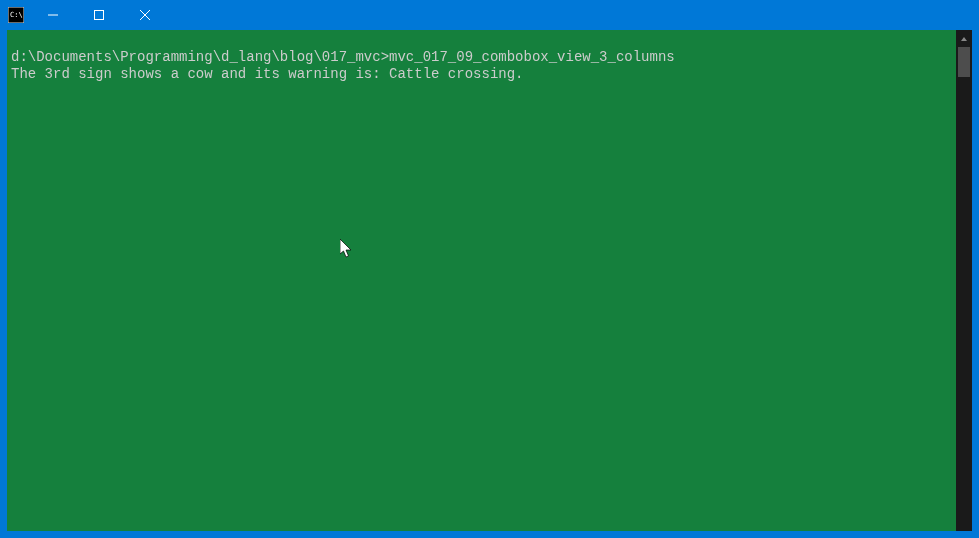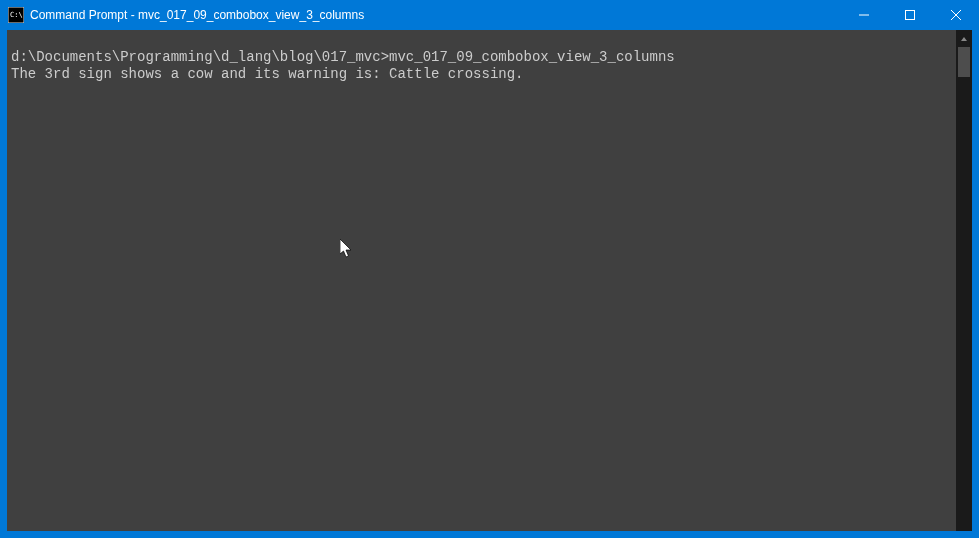--- a/index.html
+++ b/index.html
@@ -67,21 +67,21 @@
       padding: 0 7px 7px 7px;
       display: flex;
     }
     .console-container {
       flex: 1;
       display: flex;
       background: #000000;
     }
     .console {
       flex: 1;
-      background: #404040;
+      background: #15803d;
       color: #cccccc;
       font-family: Consolas, "Courier New", monospace;
       font-size: 14px;
       line-height: 17px;
       padding: 2px 0 0 4px;
       white-space: pre;
       overflow: hidden;
       position: relative;
     }
     .console-line {
@@ -125,21 +125,20 @@
 
 <div class="window">
 
   <div class="titlebar">
     <span class="titlebar-icon">
       <svg viewBox="0 0 16 16">
         <rect x="0" y="0" width="16" height="16" fill="#000000" stroke="#d8d8d8" stroke-width="1"></rect>
         <text x="2" y="10" font-size="7" font-family="Consolas,monospace" fill="#ffffff">C:\</text>
       </svg>
     </span>
-    <span class="titlebar-text">Command Prompt - mvc_017_09_combobox_view_3_columns</span>
     <div class="titlebar-controls">
       <div class="titlebar-btn">
         <svg width="10" height="10" viewBox="0 0 10 10">
             <line x1="0" y1="5" x2="10" y2="5" stroke="#ffffff" stroke-width="1"></line>
           </svg>
       </div>
       <div class="titlebar-btn">
         <svg width="10" height="10" viewBox="0 0 10 10">
             <rect x="0.5" y="0.5" width="9" height="9" fill="none" stroke="#ffffff" stroke-width="1"></rect>
           </svg>

